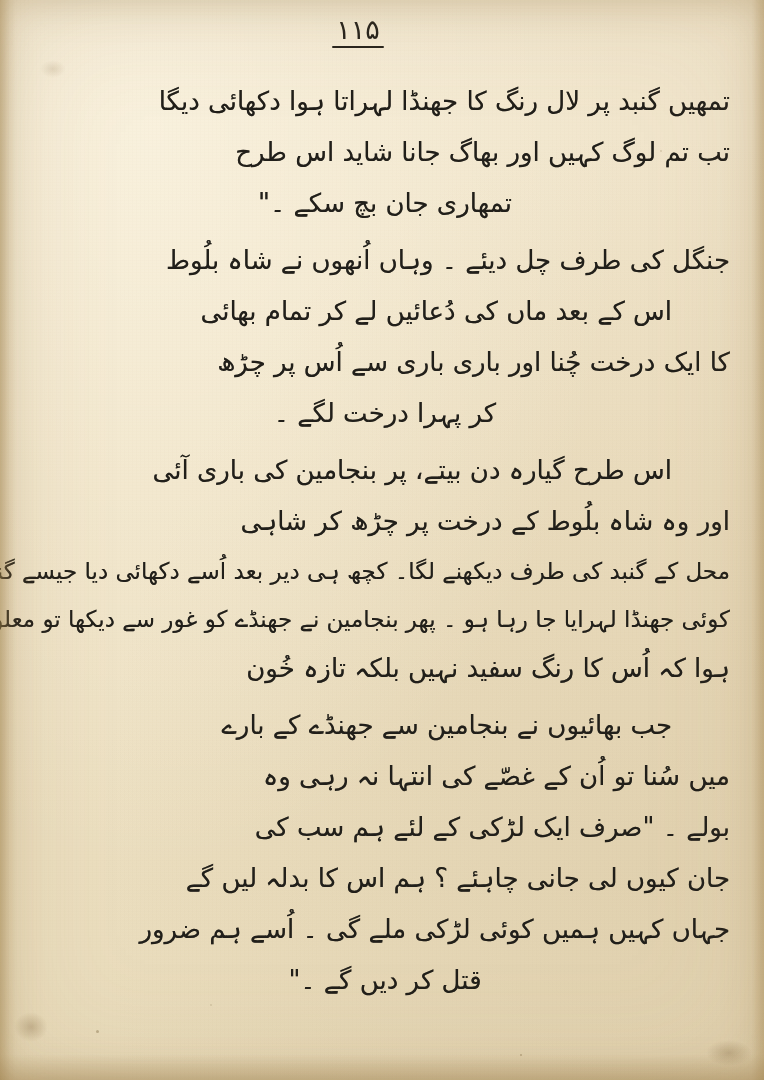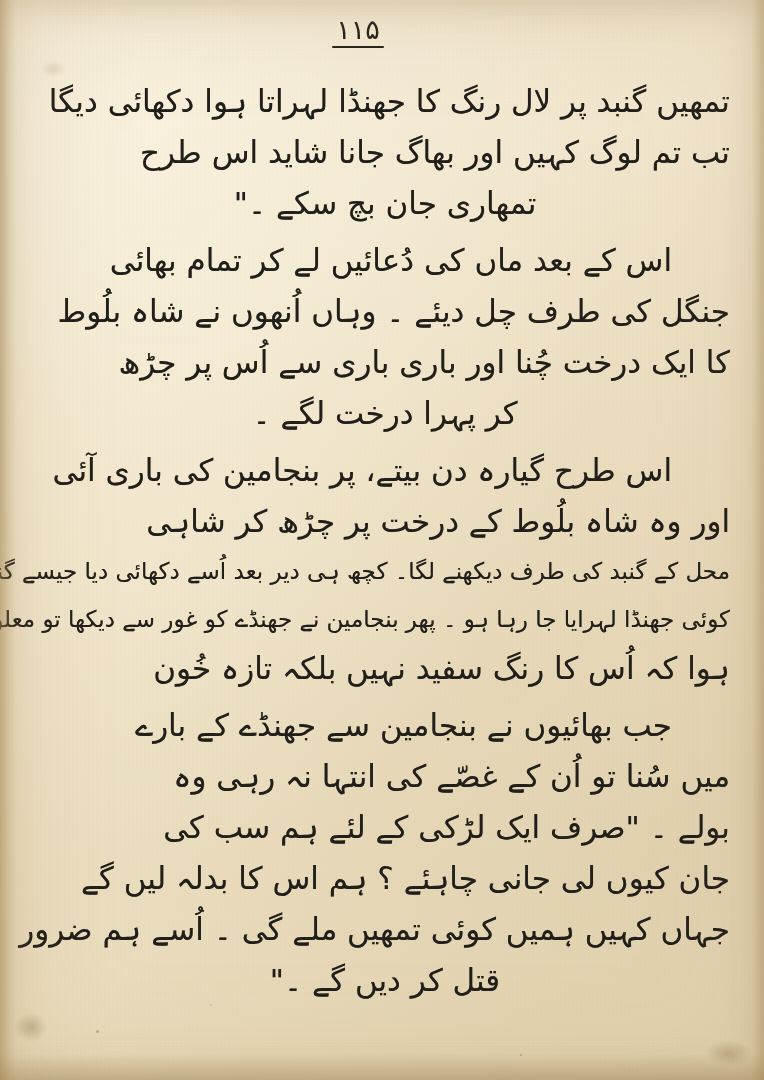--- a/index.html
+++ b/index.html
@@ -106,21 +106,21 @@
     text-align: justify;
     color: #211f1a;
   }
   .para {
     margin: 0 0 6px 0;
     padding: 0;
   }
   .line {
     display: block;
     font-family: "DejaVu Sans", sans-serif;
-    font-size: 31px;
+    font-size: 26px;
     line-height: 51px;
     white-space: nowrap;
     color: #211f1a;
     text-shadow: 0 0 0.6px rgba(30,28,22,0.55);
   }
   .line.indent-start { padding-right: 58px; }
   .line.center { text-align: center; }
   .line.small { font-size: 23px; line-height: 48px; }
   .line.tight { letter-spacing: -0.5px; }
 </style>
@@ -138,40 +138,40 @@
 
   <div class="text-body">
 
     <div class="para">
       <span class="line">تمھیں گنبد پر لال رنگ کا جھنڈا لہراتا ہوا دکھائی دیگا</span>
       <span class="line">تب تم لوگ کہیں اور بھاگ جانا شاید اس طرح</span>
       <span class="line center">تمھاری جان بچ سکے ۔"</span>
     </div>
 
     <div class="para">
+      <span class="line">جنگل کی طرف چل دیئے ۔ وہاں اُنھوں نے شاہ بلُوط</span>
       <span class="line indent-start">اس کے بعد ماں کی دُعائیں لے کر تمام بھائی</span>
-      <span class="line">جنگل کی طرف چل دیئے ۔ وہاں اُنھوں نے شاہ بلُوط</span>
       <span class="line">کا ایک درخت چُنا اور باری باری سے اُس پر چڑھ</span>
       <span class="line center">کر پہرا درخت لگے ۔</span>
     </div>
 
     <div class="para">
       <span class="line indent-start">اس طرح گیارہ دن بیتے، پر بنجامین کی باری آئی</span>
       <span class="line">اور وہ شاہ بلُوط کے درخت پر چڑھ کر شاہی</span>
       <span class="line small tight">محل کے گنبد کی طرف دیکھنے لگا۔ کچھ ہی دیر بعد اُسے دکھائی دیا جیسے گنبد پر</span>
       <span class="line small tight">کوئی جھنڈا لہرایا جا رہا ہو ۔ پھر بنجامین نے جھنڈے کو غور سے دیکھا تو معلوم ہوا</span>
       <span class="line">ہوا کہ اُس کا رنگ سفید نہیں بلکہ تازہ خُون</span>
     </div>
 
     <div class="para">
       <span class="line indent-start">جب بھائیوں نے بنجامین سے جھنڈے کے بارے</span>
       <span class="line">میں سُنا تو اُن کے غصّے کی انتہا نہ رہی وہ</span>
       <span class="line">بولے ۔ "صرف ایک لڑکی کے لئے ہم سب کی</span>
       <span class="line">جان کیوں لی جانی چاہئے ؟ ہم اس کا بدلہ لیں گے</span>
-      <span class="line">جہاں کہیں ہمیں کوئی تمھیں ملے گی ۔ اُسے ہم ضرور</span>
+      <span class="line">جہاں کہیں ہمیں کوئی لڑکی ملے گی ۔ اُسے ہم ضرور</span>
       <span class="line center">قتل کر دیں گے ۔"</span>
     </div>
 
   </div>
 
   <div class="left-strip"></div>
   <div class="right-strip"></div>
   <div class="bottom-strip"></div>
   <div class="edge-shade"></div>
 

